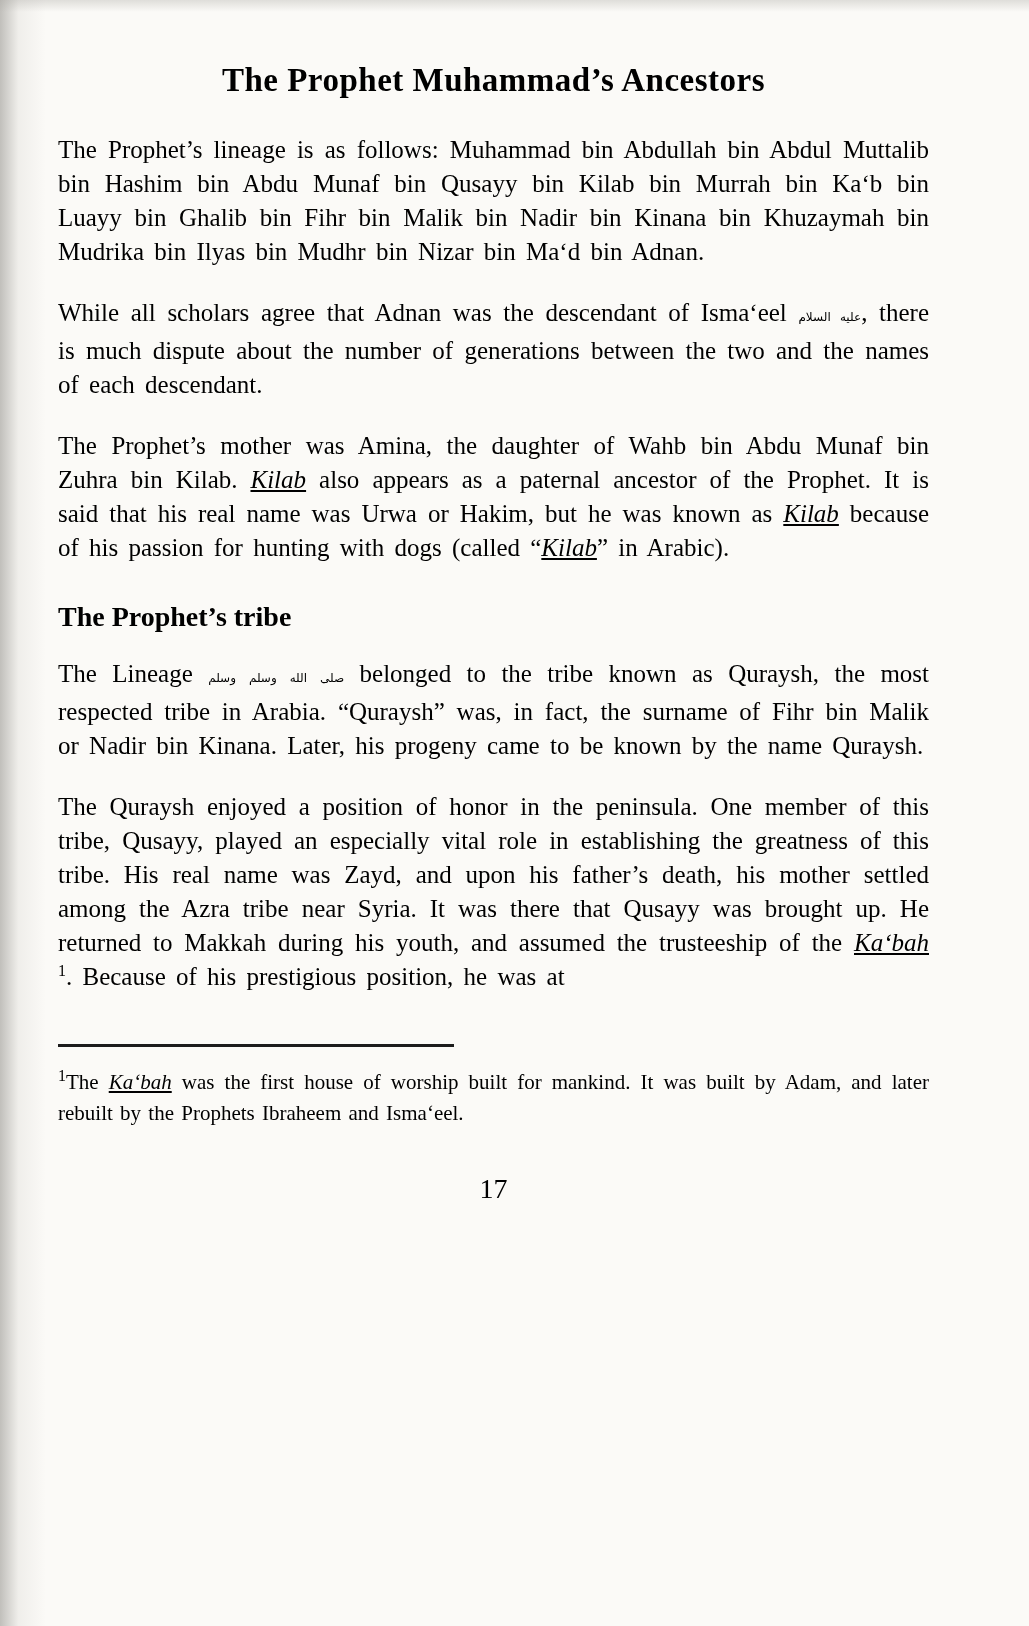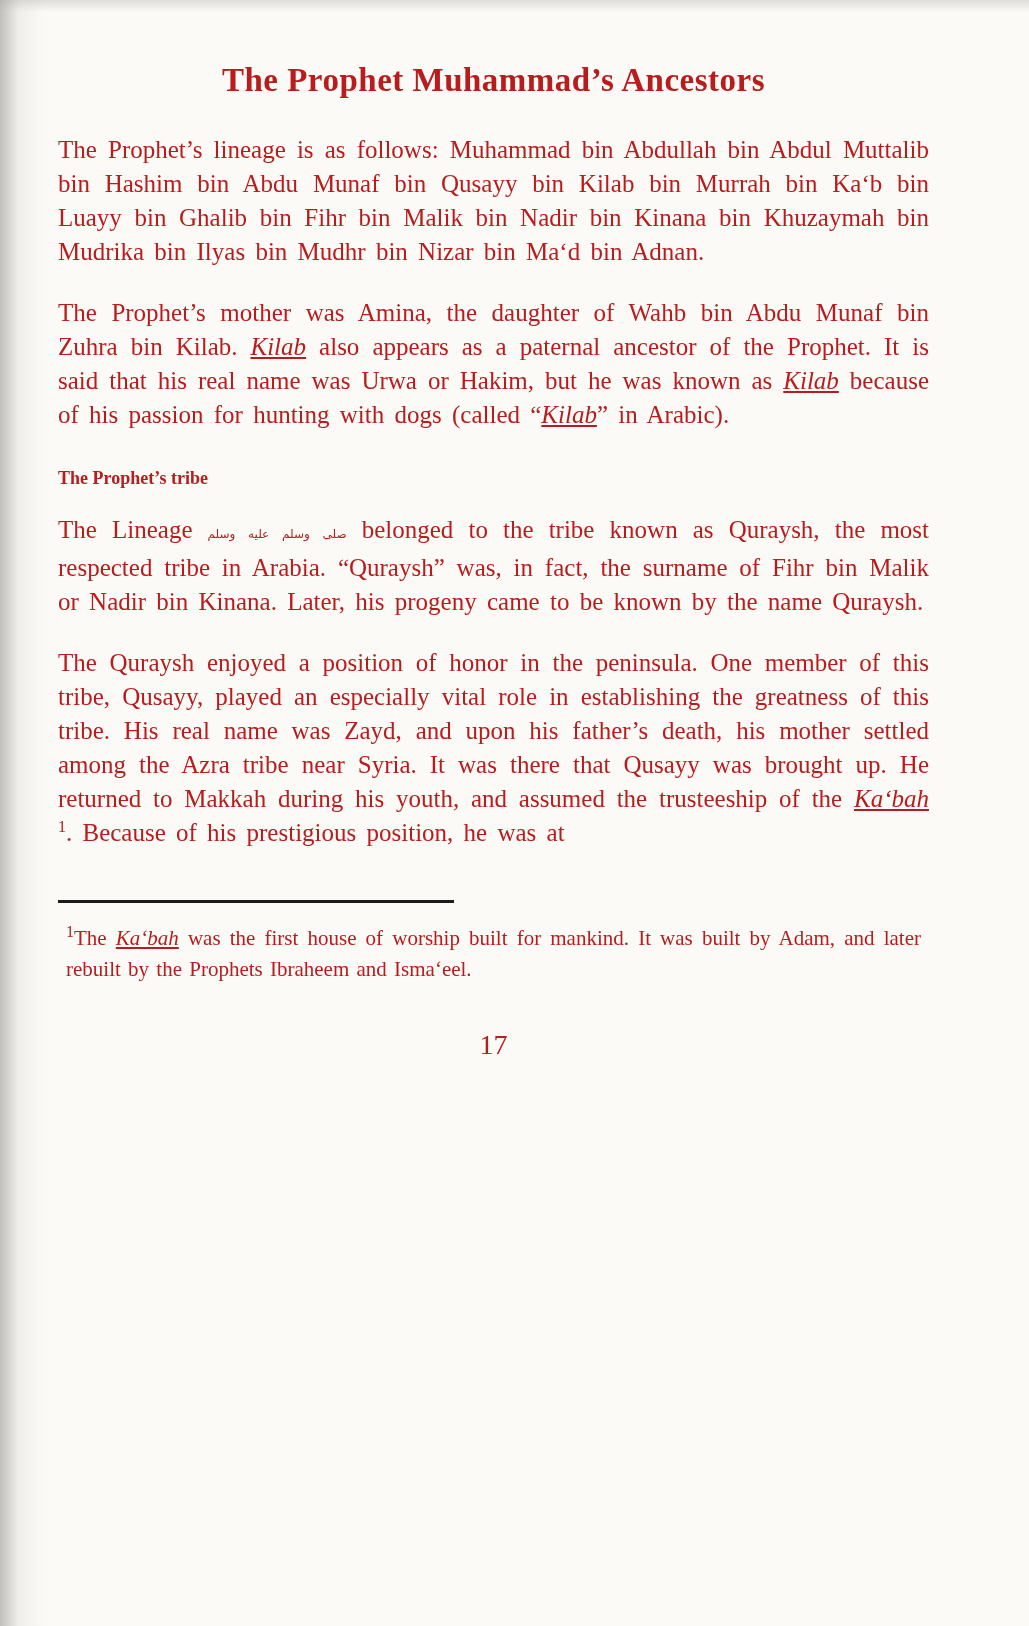--- a/index.html
+++ b/index.html
@@ -3,21 +3,21 @@
 <meta charset="utf-8">
 <style>
   html, body { margin: 0; padding: 0; background: #e8e6e2; }
   .page {
     position: relative;
     width: 1029px;
     height: 1626px;
     margin: 0 auto;
     background: #fbfaf7;
     font-family: "Liberation Serif", serif;
-    color: #b91c1c;
+    color: #000000;
     overflow: hidden;
     box-sizing: border-box;
   }
   .scan-edge-left {
     position: absolute;
     left: 0; top: 0; bottom: 0;
     width: 46px;
     background: linear-gradient(to right, rgba(145,143,138,0.55), rgba(205,203,198,0.25) 40%, rgba(251,250,247,0));
     pointer-events: none;
   }
@@ -41,21 +41,21 @@
   }
   p.body-para {
     font-size: 25px;
     line-height: 34px;
     text-align: justify;
     text-align-last: left;
     word-spacing: 4px;
     margin: 0 0 27px 0;
   }
   .subheading {
-    font-size: 18px;
+    font-size: 28px;
     font-weight: bold;
     margin: 36px 0 24px 0;
   }
   .italic { font-style: italic; text-decoration: underline; }
   .honorific {
     font-family: "DejaVu Sans", sans-serif;
     font-size: 12px;
     white-space: nowrap;
   }
   sup {
@@ -67,21 +67,21 @@
     border-top: 3px solid #1c1c1c;
     width: 396px;
     margin: 50px 0 20px 0;
   }
   .footnote {
     font-size: 21px;
     line-height: 31px;
     text-align: justify;
     text-align-last: left;
     word-spacing: 2px;
-    margin: 8px;
+    margin: 0;
   }
   .page-number {
     text-align: center;
     font-size: 28px;
     margin-top: 44px;
   }
 </style>
 </head>
 <body>
 
@@ -89,26 +89,27 @@
   <div class="scan-edge-left"></div>
   <div class="scan-edge-top"></div>
 
   <div class="content">
 
     <h1 class="title">The Prophet Muhammad’s Ancestors</h1>
 
 
     <p class="body-para">The Prophet’s lineage is as follows: Muhammad bin Abdullah bin Abdul Muttalib bin Hashim bin Abdu Munaf bin Qusayy bin Kilab bin Murrah bin Ka‘b bin Luayy bin Ghalib bin Fihr bin Malik bin Nadir bin Kinana bin Khuzaymah bin Mudrika bin Ilyas bin Mudhr bin Nizar bin Ma‘d bin Adnan.</p>
 
+    <p class="body-para"><span>While all scholars agree that Adnan was the descendant of Isma‘eel </span><span class="honorific">عليه السلام</span><span>, there is much dispute about the number of generations between the two and the names of each descendant.</span></p>
 
     <p class="body-para"><span>The Prophet’s mother was Amina, the daughter of Wahb bin Abdu Munaf bin Zuhra bin Kilab. </span><span class="italic">Kilab</span><span> also appears as a paternal ancestor of the Prophet. It is said that his real name was Urwa or Hakim, but he was known as </span><span class="italic">Kilab</span><span> because of his passion for hunting with dogs (called “</span><span class="italic">Kilab</span><span>” in Arabic).</span></p>
 
     <h2 class="subheading">The Prophet’s tribe</h2>
 
-    <p class="body-para"><span>The Lineage </span><span class="honorific">صلى وسلم عليه وسلم</span><span> belonged to the tribe known as Quraysh, the most respected tribe in Arabia. “Quraysh” was, in fact, the surname of Fihr bin Malik or Nadir bin Kinana. Later, his progeny came to be known by the name Quraysh.</span></p>
+    <p class="body-para"><span>The Lineage </span><span class="honorific">صلى الله وسلم وسلم</span><span> belonged to the tribe known as Quraysh, the most respected tribe in Arabia. “Quraysh” was, in fact, the surname of Fihr bin Malik or Nadir bin Kinana. Later, his progeny came to be known by the name Quraysh.</span></p>
 
     <p class="body-para"><span>The Quraysh enjoyed a position of honor in the peninsula. One member of this tribe, Qusayy, played an especially vital role in establishing the greatness of this tribe. His real name was Zayd, and upon his father’s death, his mother settled among the Azra tribe near Syria. It was there that Qusayy was brought up. He returned to Makkah during his youth, and assumed the trusteeship of the </span><span class="italic">Ka‘bah</span> <sup>1</sup><span>. Because of his prestigious position, he was at</span></p>
 
     <hr class="footnote-rule">
 
     <p class="footnote"><sup>1</sup><span>The </span><span class="italic">Ka‘bah</span><span> was the first house of worship built for mankind. It was built by Adam, and later rebuilt by the Prophets Ibraheem and Isma‘eel.</span></p>
 
     <div class="page-number">17</div>
 
   </div>

